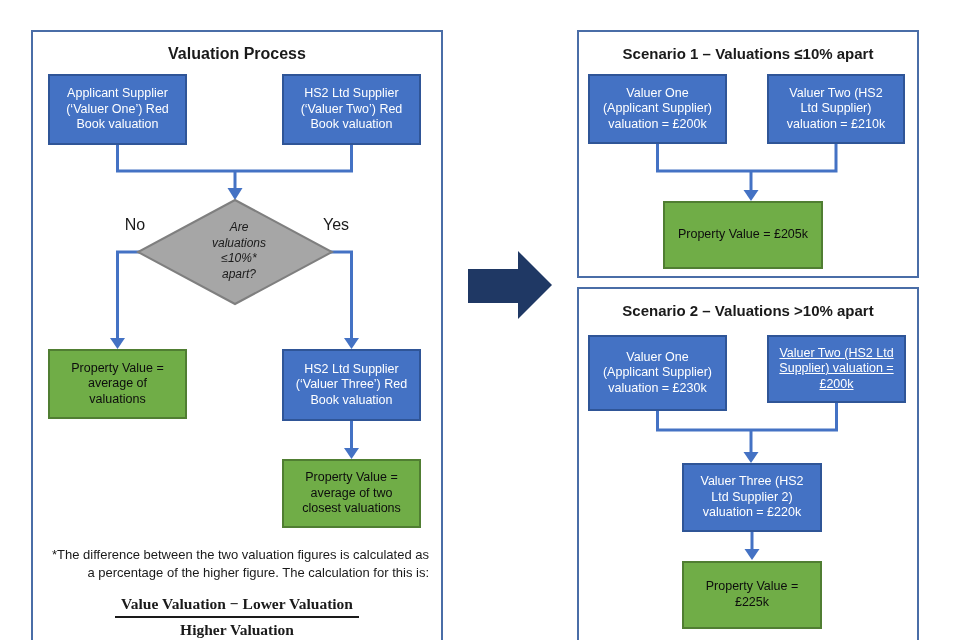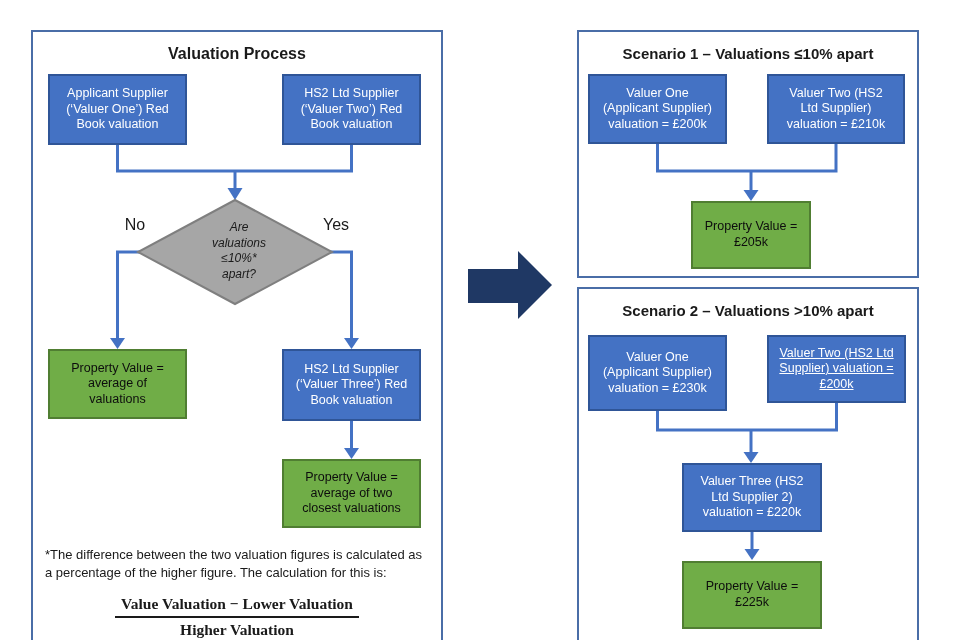--- a/index.html
+++ b/index.html
@@ -22,21 +22,21 @@
   .bluebox{background:#4472c4;border:2px solid #2f5597;color:#fff;}
   .greenbox{background:#70ad47;border:2px solid #507e32;color:#0d0d0d;}
   .conn-svg{position:absolute;left:0;top:0;pointer-events:none;}
   .decision-text{
     position:absolute;text-align:center;font-size:12px;line-height:1.3;color:#1a1a1a;
   }
   .branch-label{
     position:absolute;font-size:16px;color:#1a1a1a;text-align:center;
   }
   .footnote{
-    position:absolute;left:12px;right:12px;text-align:left;font-size:13px;line-height:1.4;color:#1a1a1a;
+    position:absolute;left:12px;right:12px;text-align:right;font-size:13px;line-height:1.4;color:#1a1a1a;
   }
   .formula{
     position:absolute;left:0;right:0;text-align:center;
     font-family:"Liberation Serif",serif;font-weight:bold;font-size:15.5px;color:#1a1a1a;
   }
   .formula .numer{display:inline-block;border-bottom:2px solid #1a1a1a;padding:0 6px 3px 6px;}
   .formula .denom{display:block;padding-top:3px;}
   #big-arrow{position:absolute;left:462px;top:230px;width:96px;height:78px;}
 </style>
 </head>
@@ -96,21 +96,21 @@
     <svg class="conn-svg" width="338" height="244" viewBox="0 0 338 244">
       <path d="M78.5 112 V139 H257 V112" fill="none" stroke="#4472C4" stroke-width="3"></path>
       <path d="M172 139 V159" fill="none" stroke="#4472C4" stroke-width="3"></path>
       <polygon points="164.5,158 179.5,158 172,169" fill="#4472C4"></polygon>
     </svg>
 
     <div class="panel-title scen-title">Scenario 1 – Valuations ≤10% apart</div>
 
     <div class="flowbox bluebox" style="left:9px;top:42px;width:139px;height:70px;">Valuer One (Applicant Supplier) valuation = £200k</div>
     <div class="flowbox bluebox" style="left:188px;top:42px;width:138px;height:70px;">Valuer Two (HS2 Ltd Supplier) valuation = £210k</div>
-    <div class="flowbox greenbox" style="left:112px;top:169px;width:120px;height:68px;">Property Value = £205k</div>
+    <div class="flowbox greenbox" style="left:84px;top:169px;width:160px;height:68px;">Property Value = £205k</div>
   </div>
 
   <div class="panel" style="left:577px;top:271px;width:342px;height:359px;">
 
     <svg class="conn-svg" width="338" height="355" viewBox="0 0 338 355">
       <path d="M78.5 114 V141 H257.5 V114" fill="none" stroke="#4472C4" stroke-width="3"></path>
       <path d="M172 141 V164" fill="none" stroke="#4472C4" stroke-width="3"></path>
       <polygon points="164.5,163 179.5,163 172,174" fill="#4472C4"></polygon>
       <path d="M173 243 V261" fill="none" stroke="#4472C4" stroke-width="3"></path>
       <polygon points="165.5,260 180.5,260 173,271" fill="#4472C4"></polygon>

